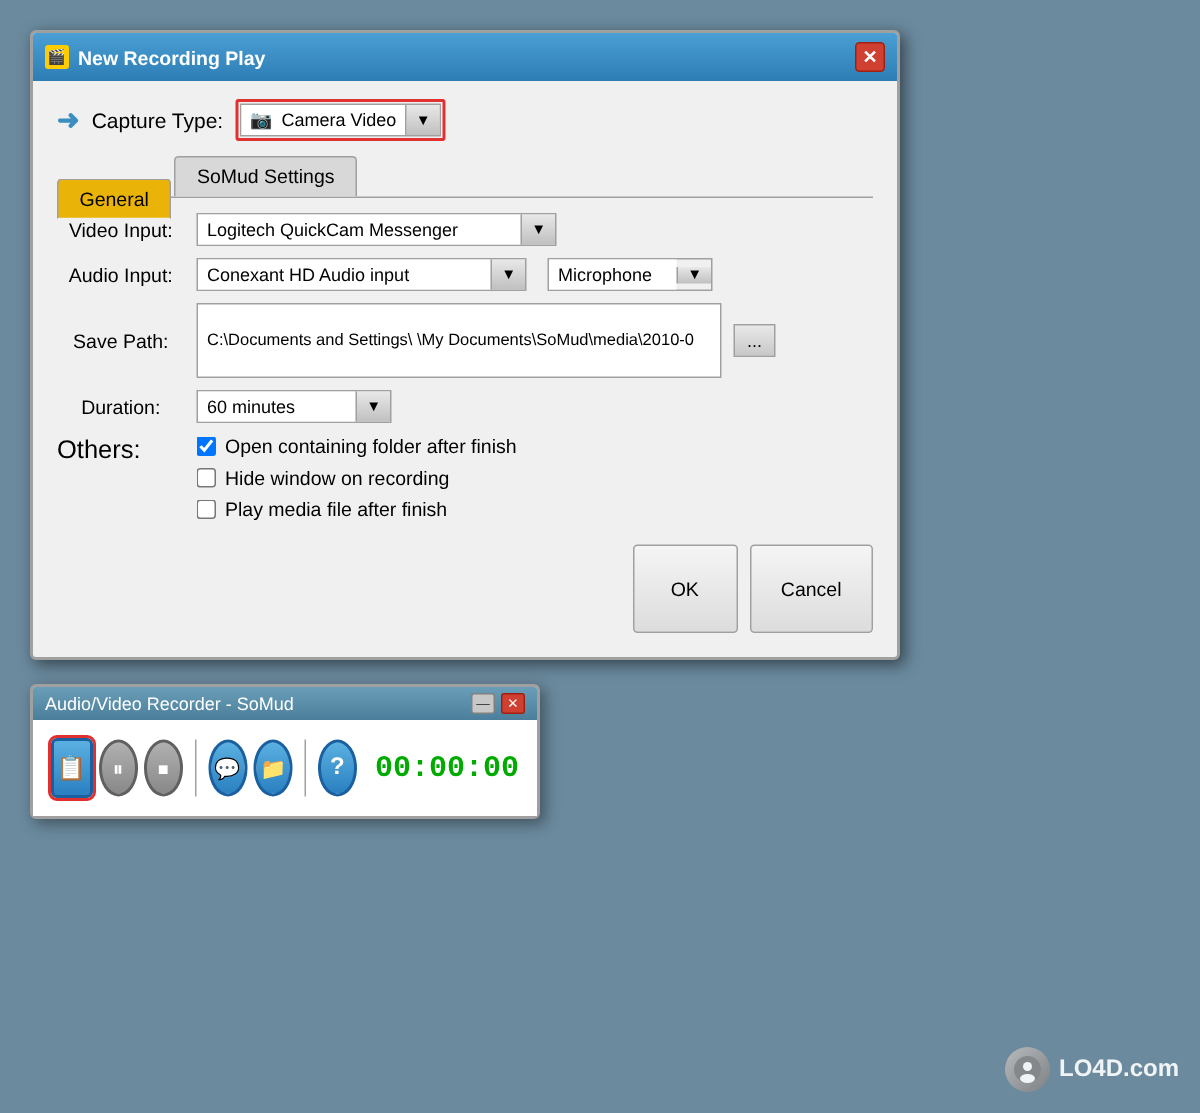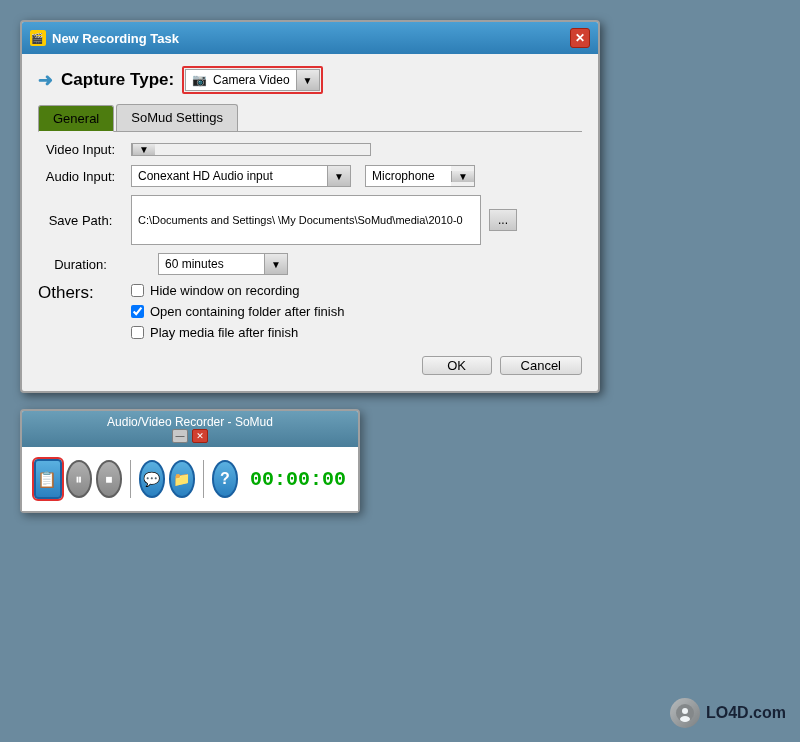--- a/index.html
+++ b/index.html
@@ -81,22 +81,22 @@
       gap: 8px;
     }
 
     .arrow-icon {
       color: #3a8fc0;
       font-size: 18px;
       font-weight: bold;
     }
 
     .capture-type-label {
-      font-size: 17px;
-      font-weight: bold;
+      font-size: 14px;
+      font-weight: normal;
     }
 
     .capture-type-select-wrapper {
       border: 2px solid #e03030;
       border-radius: 2px;
       padding: 1px;
     }
 
     
     .tabs-row {
@@ -110,24 +110,24 @@
       background: #d8d8d8;
       border: 1px solid #a0a0a0;
       border-bottom: none;
       cursor: pointer;
       font-size: 13px;
       margin-right: 2px;
       border-radius: 3px 3px 0 0;
     }
 
     .tab.active {
-      background: #4d7c0f;
+      background: #eab308;
       border-bottom: 1px solid #f0f0f0;
       position: relative;
-      top: 1px;
+      top: 15px;
       font-weight: normal;
     }
 
     
     .form-row {
       display: flex;
       align-items: center;
       margin-bottom: 8px;
       gap: 8px;
     }
@@ -184,21 +184,21 @@
       display: flex;
       justify-content: flex-end;
       gap: 8px;
       margin-top: 16px;
       padding-bottom: 4px;
     }
 
     .btn {
       background: linear-gradient(to bottom, #f5f5f5, #dcdcdc);
       border: 1px solid #a0a0a0;
-      padding: 1px 20px;
+      padding: 21px 20px;
       cursor: pointer;
       font-size: 13px;
       border-radius: 3px;
       min-width: 70px;
     }
 
     
     .recorder-window {
       background: #f0f0f0;
       border: 2px solid #a0a0a0;
@@ -208,21 +208,20 @@
       box-shadow: 3px 3px 10px rgba(0,0,0,0.4);
     }
 
     .recorder-titlebar {
       background: linear-gradient(to bottom, #6a9eb8, #4a7e9a);
       padding: 4px 8px;
       display: flex;
       align-items: center;
       justify-content: space-between;
       border-radius: 2px 2px 0 0;
-      flex-direction: column;
     }
 
     .recorder-title-text {
       color: white;
       font-size: 12px;
     }
 
     .recorder-controls-titlebar {
       display: flex;
       align-items: center;
@@ -314,21 +313,21 @@
       font-weight: bold;
       font-family: 'Courier New', monospace;
       margin-left: 8px;
     }
 
     
     .watermark {
       position: fixed;
       bottom: 14px;
       right: 14px;
-      color: #0f172a;
+      color: #ffffff;
       font-size: 16px;
       font-weight: bold;
       display: flex;
       align-items: center;
       gap: 6px;
       opacity: 0.9;
     }
 
     .watermark-circle {
       width: 30px;
@@ -368,21 +367,21 @@
     }
   </style>
 </head>
 <body>
 
 <div class="dialog-window">
 
   <div class="dialog-titlebar">
     <div class="dialog-titlebar-left">
       <div class="dialog-title-icon">🎬</div>
-      <span class="dialog-title-text">New Recording Task</span>
+      <span class="dialog-title-text">New Recording Play</span>
     </div>
     <div class="dialog-close-btn">✕</div>
   </div>
 
   <div class="dialog-body">
 
     <div class="capture-type-row">
       <span class="arrow-icon">➜</span>
       <span class="capture-type-label">Capture Type:</span>
       <div class="capture-type-select-wrapper">
@@ -397,20 +396,21 @@
     </div>
 
     <div class="tabs-row">
       <div class="tab active">General</div>
       <div class="tab">SoMud Settings</div>
     </div>
 
     <div class="form-row">
       <span class="form-label">Video Input:</span>
       <div class="select-with-arrow" style="min-width:240px;">
+        <div class="select-text">Logitech QuickCam Messenger</div>
         <div class="select-arrow-btn">▼</div>
       </div>
     </div>
 
     <div class="form-row">
       <span class="form-label">Audio Input:</span>
       <div class="select-with-arrow" style="min-width:220px;">
         <div class="select-text">Conexant HD Audio input</div>
         <div class="select-arrow-btn">▼</div>
       </div>
@@ -421,36 +421,36 @@
     </div>
 
     <div class="form-row">
       <span class="form-label">Save Path:</span>
       <div class="path-input" style="border:1px solid #a0a0a0; background:white; padding: 18px 6px; font-size:11px; flex:1; max-width:350px; overflow:hidden; white-space:nowrap; text-overflow:ellipsis;">C:\Documents and Settings\   \My Documents\SoMud\media\2010-0</div>
       <button class="browse-btn">...</button>
     </div>
 
     <div class="form-row">
       <span class="form-label">Duration:</span>
-      <div class="select-with-arrow" style="min-width:130px;margin-left:27px;">
+      <div class="select-with-arrow" style="min-width:130px;">
         <div class="select-text">60 minutes</div>
         <div class="select-arrow-btn">▼</div>
       </div>
     </div>
 
     <div class="others-section">
       <span class="form-label others-label">Others:</span>
       <div class="others-checkboxes">
         <div style="display:flex; align-items:center; gap:6px;">
+          <input type="checkbox" checked="" style="">
+          <label>Open containing folder after finish</label>
+        </div>
+        <div style="display:flex; align-items:center; gap:6px;">
           <input type="checkbox" style="">
           <label>Hide window on recording</label>
-        </div>
-        <div style="display:flex; align-items:center; gap:6px;">
-          <input type="checkbox" checked="" style="">
-          <label>Open containing folder after finish</label>
         </div>
         <div style="display:flex; align-items:center; gap:6px;">
           <input type="checkbox" style="">
           <label>Play media file after finish</label>
         </div>
       </div>
     </div>
 
     <div class="dialog-buttons">
       <button class="btn">OK</button>

